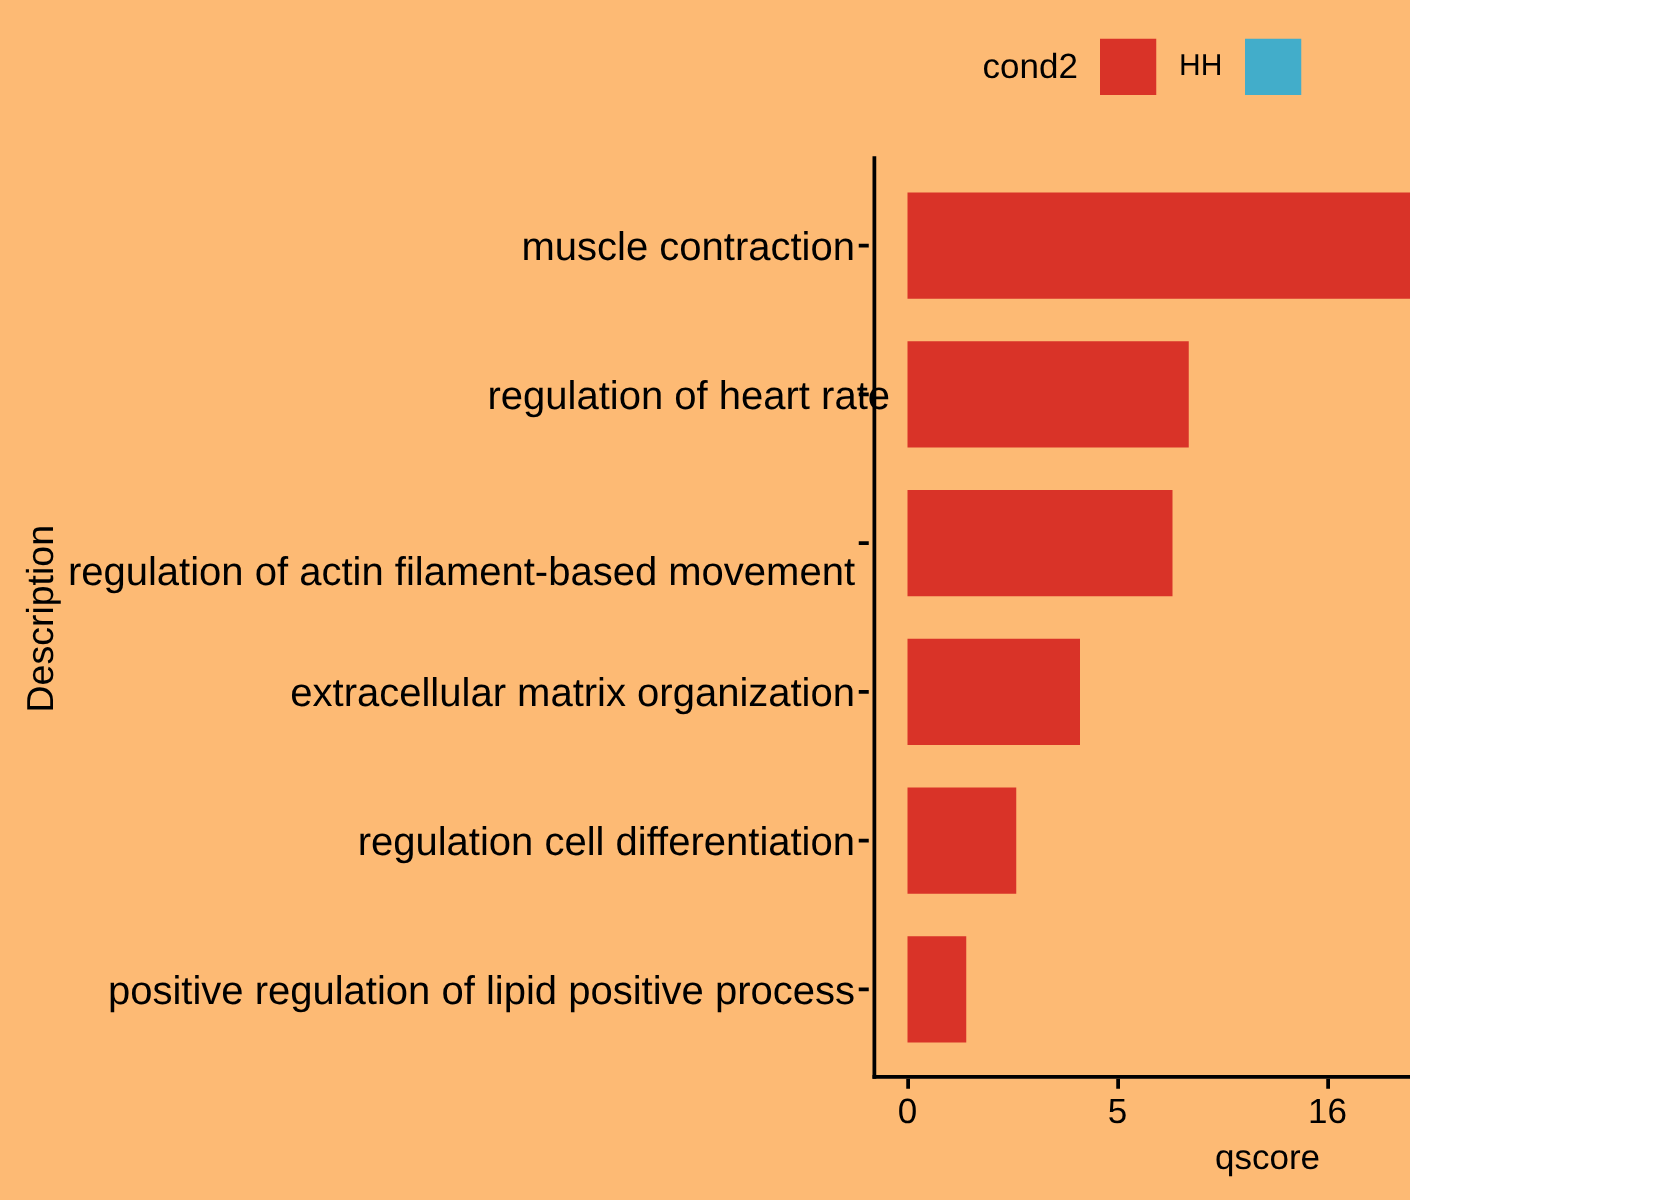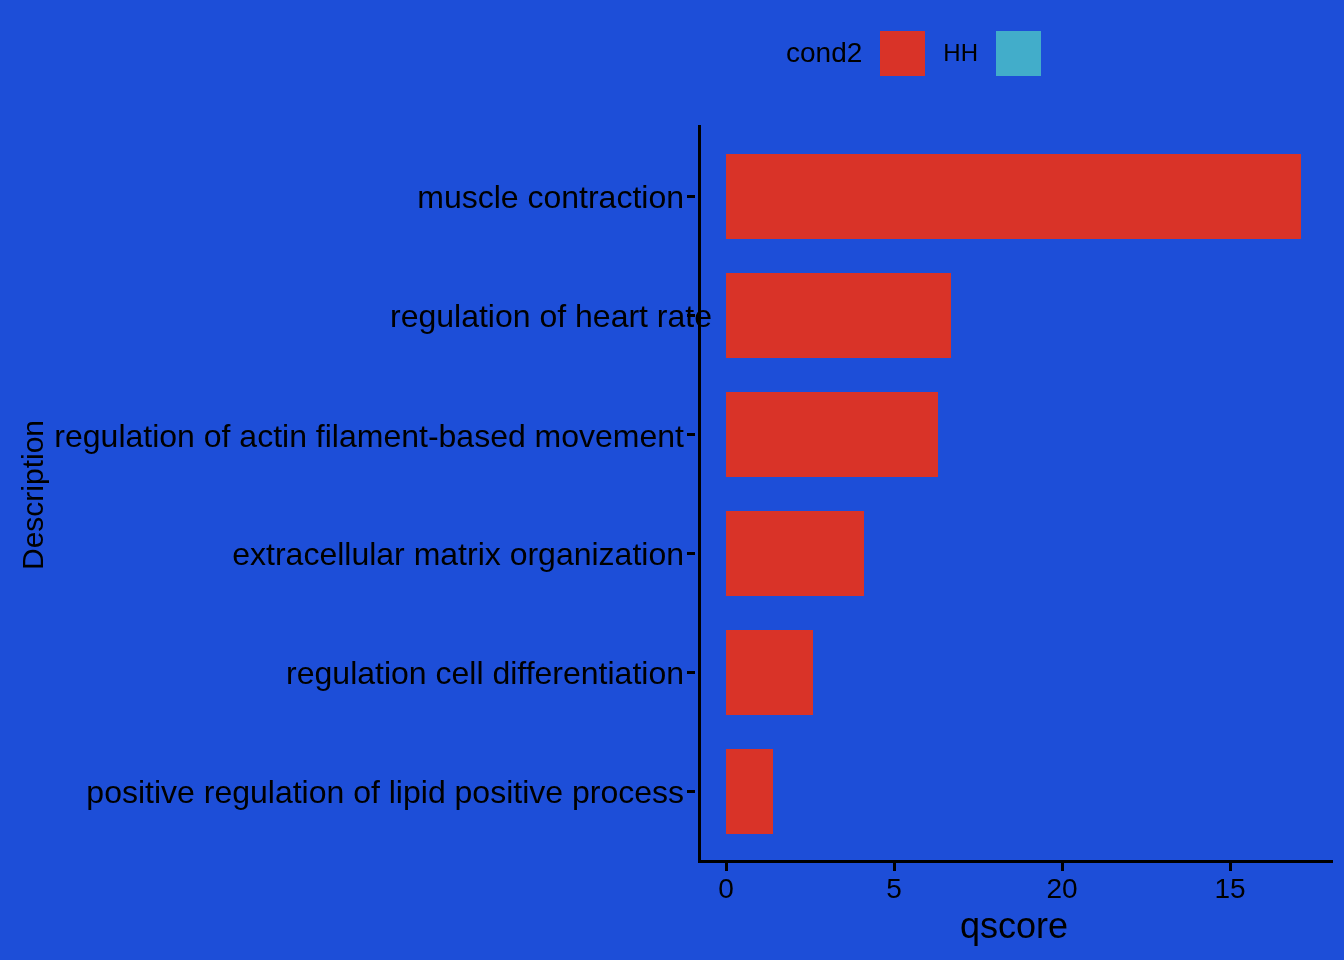--- a/index.html
+++ b/index.html
@@ -4,23 +4,23 @@
 <style>
   html, body {
     margin: 0;
     padding: 0;
     background: #ffffff;
     font-family: "Liberation Sans", sans-serif;
     color: #000000;
   }
   #canvas {
     position: relative;
-    width: 1344px;
+    width: 1128px;
     height: 960px;
-    background: #1d4ed8;
+    background: #fdba74;
     overflow: hidden;
   }
 
   
   .legend {
     position: absolute;
     left: 786px;
     top: 28px;
     height: 50px;
     display: flex;
@@ -105,21 +105,21 @@
     font-size: 32px;
     white-space: nowrap;
   }
 
   .x-axis-title {
     position: absolute;
     left: 698px;
     top: 908px;
     width: 632px;
     text-align: center;
-    font-size: 36px;
+    font-size: 28px;
     line-height: 36px;
   }
   .y-axis-title {
     position: absolute;
     left: 33px;
     top: 495px;
     transform: translate(-50%, -50%) rotate(-90deg);
     white-space: nowrap;
     font-size: 30px;
     line-height: 36px;
@@ -151,29 +151,29 @@
       <div class="y-tick" style="top: 427px;"></div>
       <div class="bar" style="left: 28px; top: 505px; width: 87.36px; background: rgb(217, 51, 40);"></div>
       <div class="y-tick" style="top: 546px;"></div>
       <div class="bar" style="left: 28px; top: 624px; width: 47.04px; background: rgb(217, 51, 40);"></div>
       <div class="y-tick" style="top: 665px;"></div>
       <div class="x-tick" style="left: 26.5px;"></div>
       <div class="x-tick-label" style="left: -22px;">0</div>
       <div class="x-tick" style="left: 194.5px;"></div>
       <div class="x-tick-label" style="left: 146px;">5</div>
       <div class="x-tick" style="left: 362.5px;"></div>
-      <div class="x-tick-label" style="left: 314px;">20</div>
+      <div class="x-tick-label" style="left: 314px;">16</div>
       <div class="x-tick" style="left: 530.5px;"></div>
       <div class="x-tick-label" style="left: 482px;">15</div>
     </div>
 
   <div id="ylabels">
       <div class="y-label" style="top: 175.5px;">muscle contraction</div>
       <div class="y-label" style="top: 294.5px; margin-left: 28px;">regulation of heart rate</div>
-      <div class="y-label" style="top: 415px;">regulation of actin filament-based movement</div>
+      <div class="y-label" style="top: 436px;">regulation of actin filament-based movement</div>
       <div class="y-label" style="top: 532.5px;">extracellular matrix organization</div>
       <div class="y-label" style="top: 651.5px;">regulation cell differentiation</div>
       <div class="y-label" style="top: 770.5px;">positive regulation of lipid positive process</div>
     </div>
 
   <div class="x-axis-title">qscore</div>
   <div class="y-axis-title">Description</div>
 
 </div>
 

